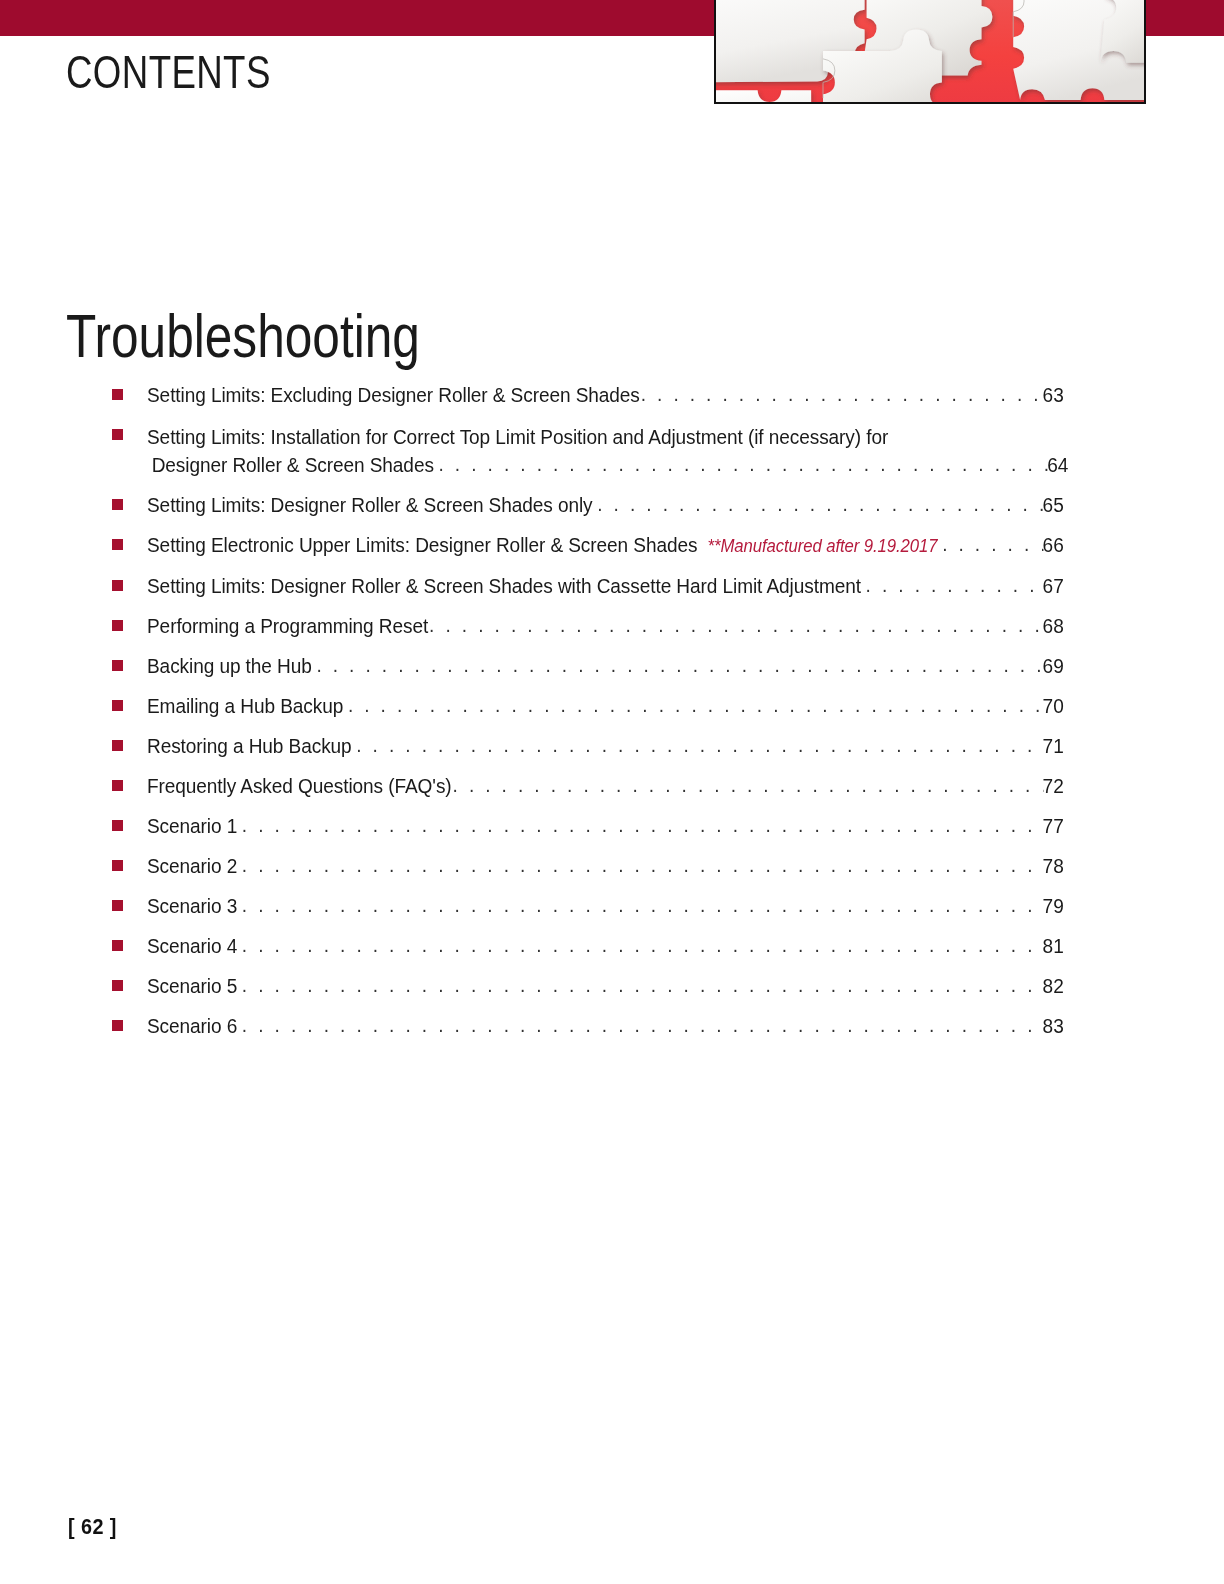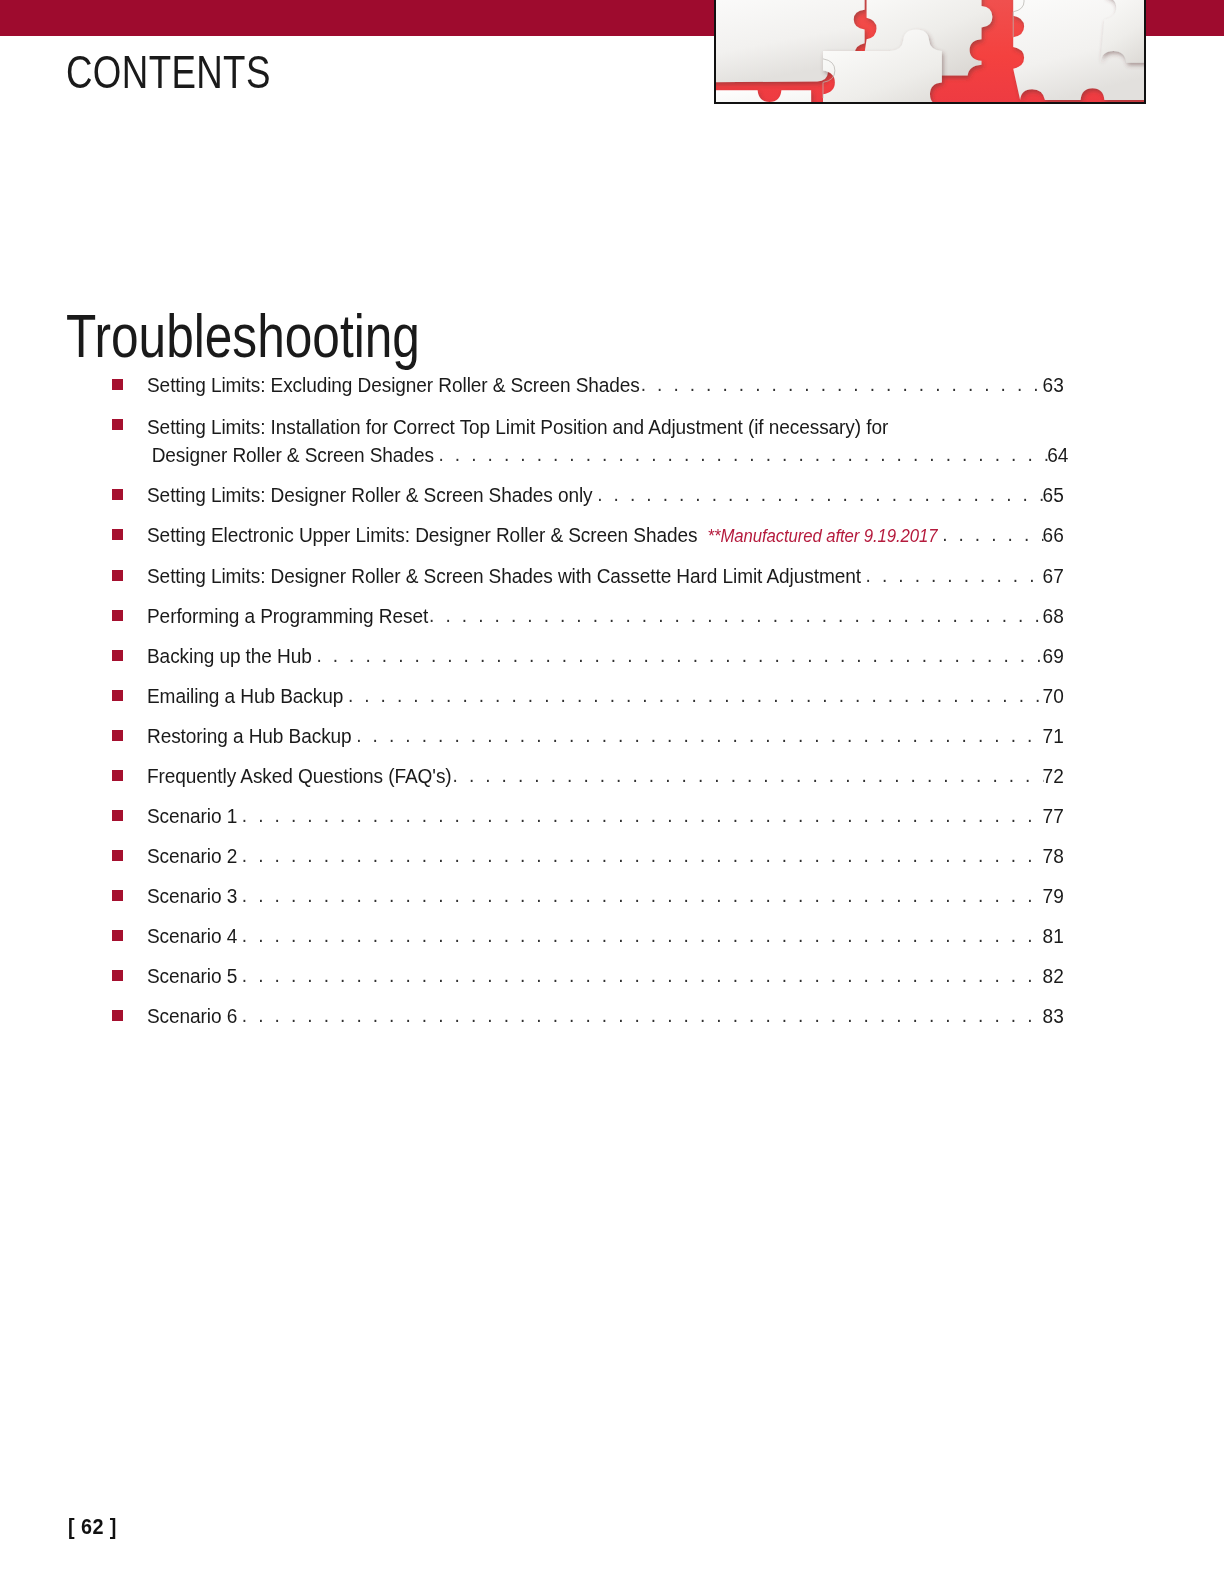--- a/index.html
+++ b/index.html
@@ -67,21 +67,21 @@
     color: #1a1a1a;
     transform: scaleX(0.80);
     transform-origin: left top;
     white-space: nowrap;
   }
 
   
   .toc {
     position: absolute;
     left: 112px;
-    top: 372px;
+    top: 382px;
     width: 952px;
   }
 
   .toc-entry {
     position: relative;
     padding-left: 35px;
     margin-bottom: 14px;
     color: #1a1a1a;
   }
 

